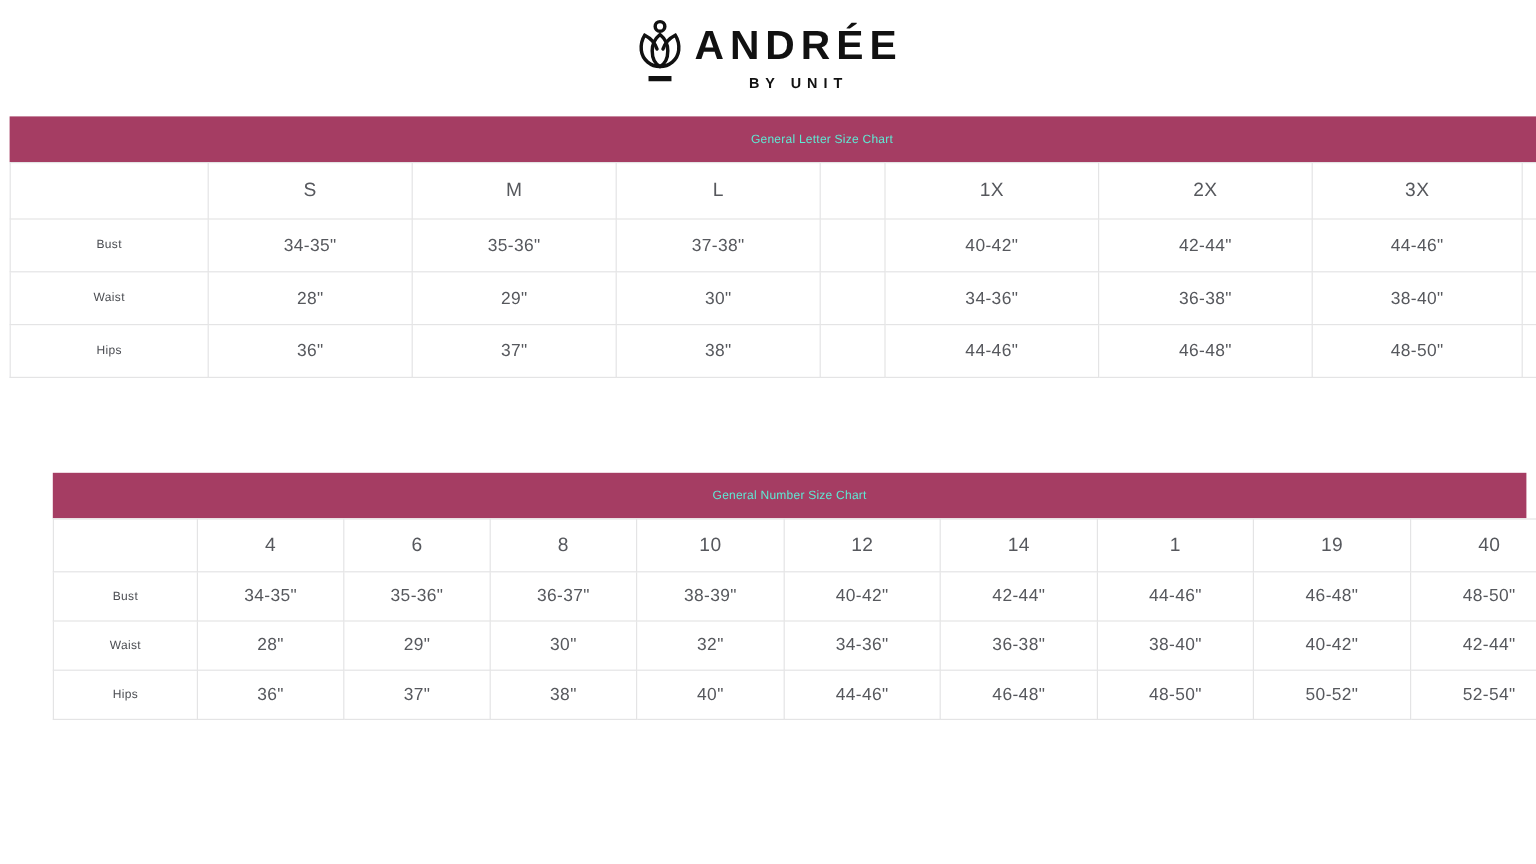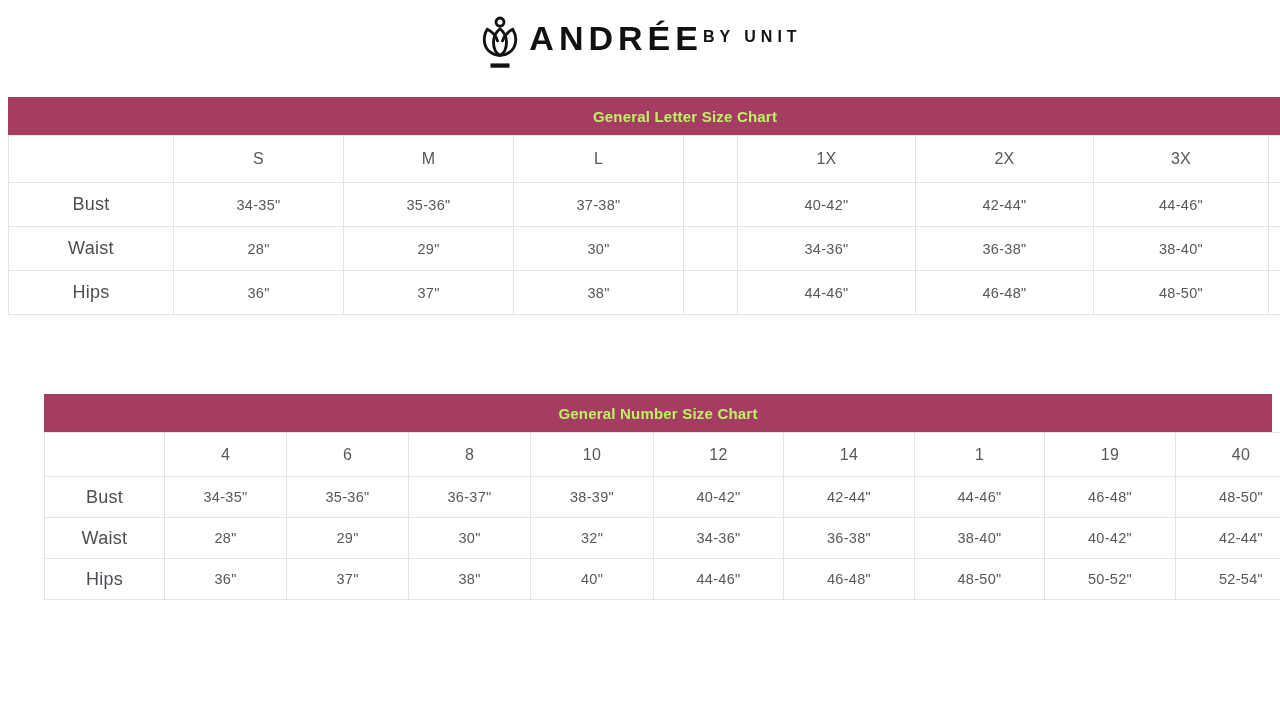--- a/index.html
+++ b/index.html
@@ -19,34 +19,35 @@
   }
   .logo {
     display: flex;
     align-items: flex-start;
     gap: 7px;
     color: #111111;
   }
   .logo-icon-box { padding-top: 1px; }
   .logo-text-col {
     display: flex;
-    align-items: flex-start;
+    flex-direction: column;
+    align-items: center;
     padding-top: 8px;
   }
   .brand-name {
     font-size: 34px;
     font-weight: 700;
     letter-spacing: 5px;
     color: #111111;
     line-height: 1.0;
     white-space: nowrap;
   }
   .brand-tagline {
     margin-top: 7px;
-    font-size: 16px;
+    font-size: 12px;
     font-weight: 700;
     letter-spacing: 5px;
     color: #111111;
     white-space: nowrap;
   }
 
   
   .chart-block { background: #ffffff; }
   .chart-block-letter {
     width: 1354px;        
@@ -60,23 +61,23 @@
     padding-left: 34px;
   }
   .chart-title-bar {
     height: 38px;
     background: #a53d63;
     display: flex;
     align-items: center;
     justify-content: center;
   }
   .chart-title-bar span {
-    color: #bef264;
-    font-size: 15px;
-    font-weight: 700;
+    color: #5eead4;
+    font-size: 10px;
+    font-weight: 400;
     letter-spacing: 0.2px;
   }
   table.size-table {
     border-collapse: collapse;
     table-layout: fixed;
     width: 100%;
     background: #ffffff;
   }
   table.size-table th, table.size-table td {
     border: 1px solid #e4e4e5;
@@ -85,21 +86,21 @@
     font-weight: 400;
     color: #56585d;
     letter-spacing: 0.3px;
   }
   .t-letter thead tr { height: 47px; }
   .t-letter tbody tr { height: 44px; }
   .t-number thead tr { height: 44px; }
   .t-number tbody tr { height: 41px; }
   table.size-table th { font-size: 16px; }
   table.size-table td { font-size: 14.5px; }
-  table.size-table td.row-label { font-size: 18px; color: #4c4e53; }
+  table.size-table td.row-label { font-size: 10px; color: #4c4e53; }
 </style>
 </head>
 <body>
 
 <div class="logo-wrap">
   <div class="logo">
     <div class="logo-icon-box">
       <svg width="44" height="62" viewBox="0 0 46 62" fill="none" xmlns="http://www.w3.org/2000/svg">
         <circle cx="23" cy="7" r="4.2" stroke="#111111" stroke-width="3"></circle>
         <path d="M23 14 C18.6 17.6 16.2 22.7 16.2 28.1 C16.2 34.7 18.6 39.5 23 41.9 C27.4 39.5 29.8 34.7 29.8 28.1 C29.8 22.7 27.4 17.6 23 14 Z" stroke="#111111" stroke-width="3" stroke-linejoin="round"></path>

